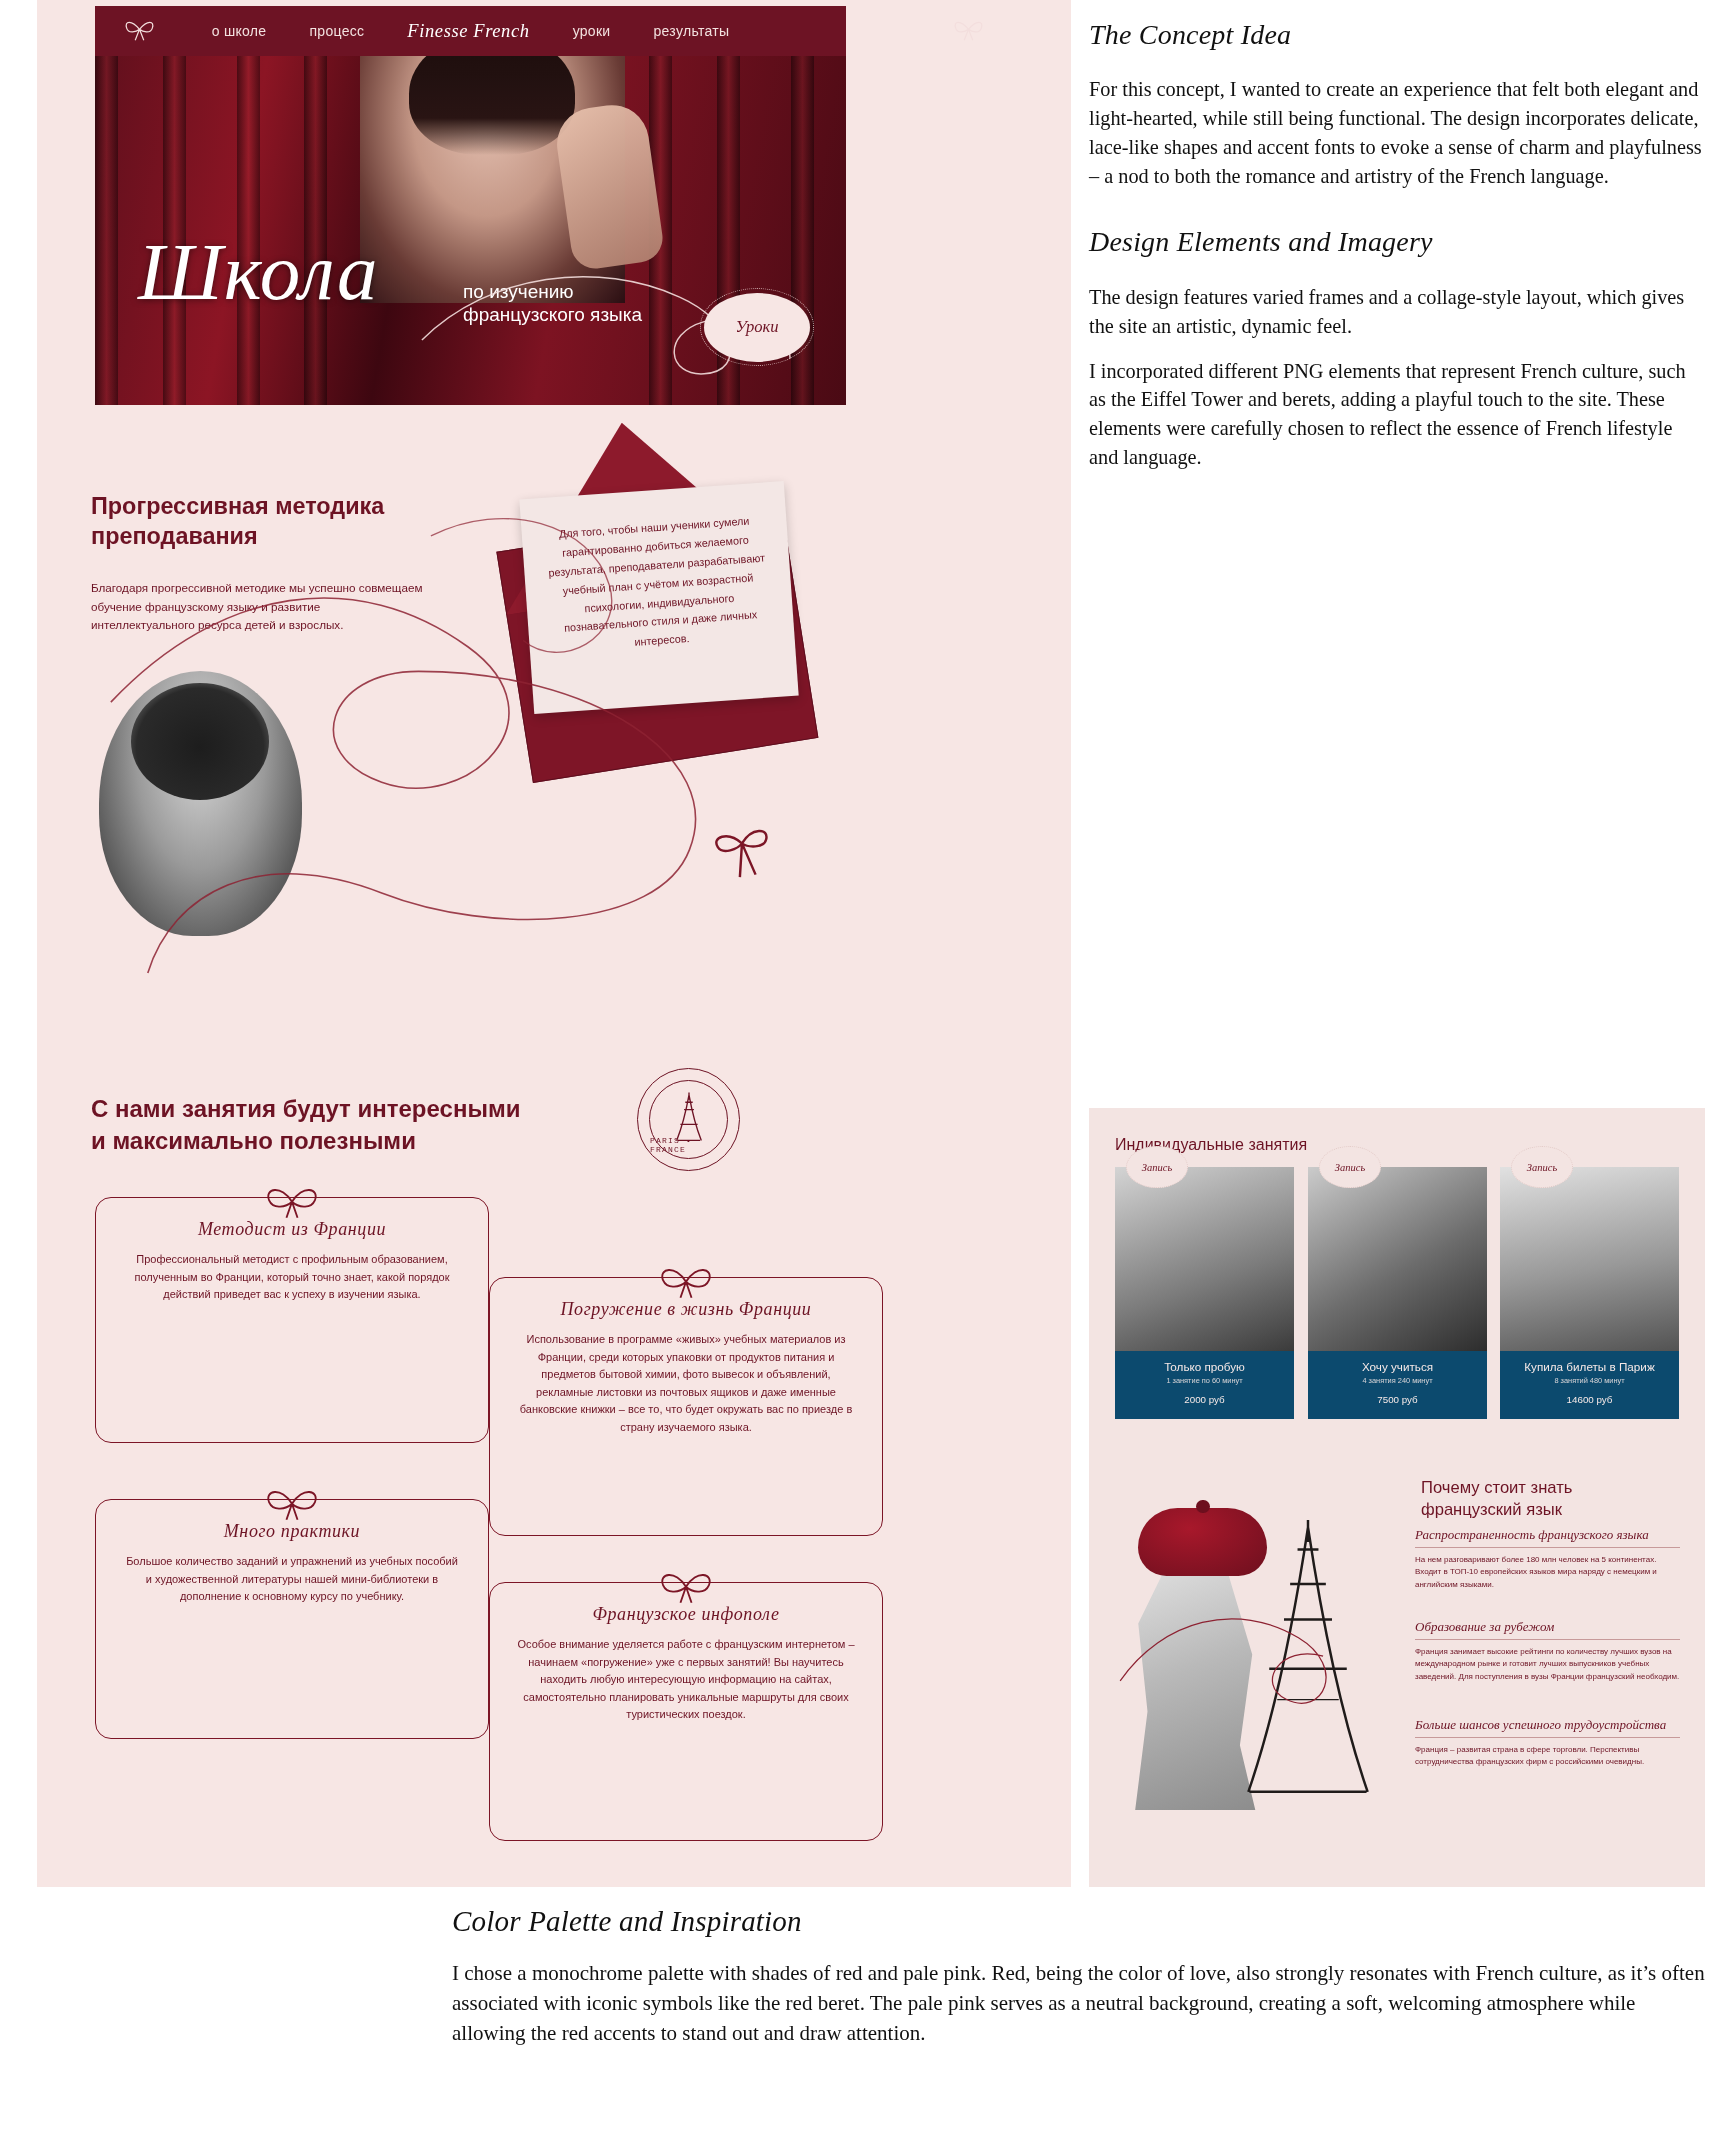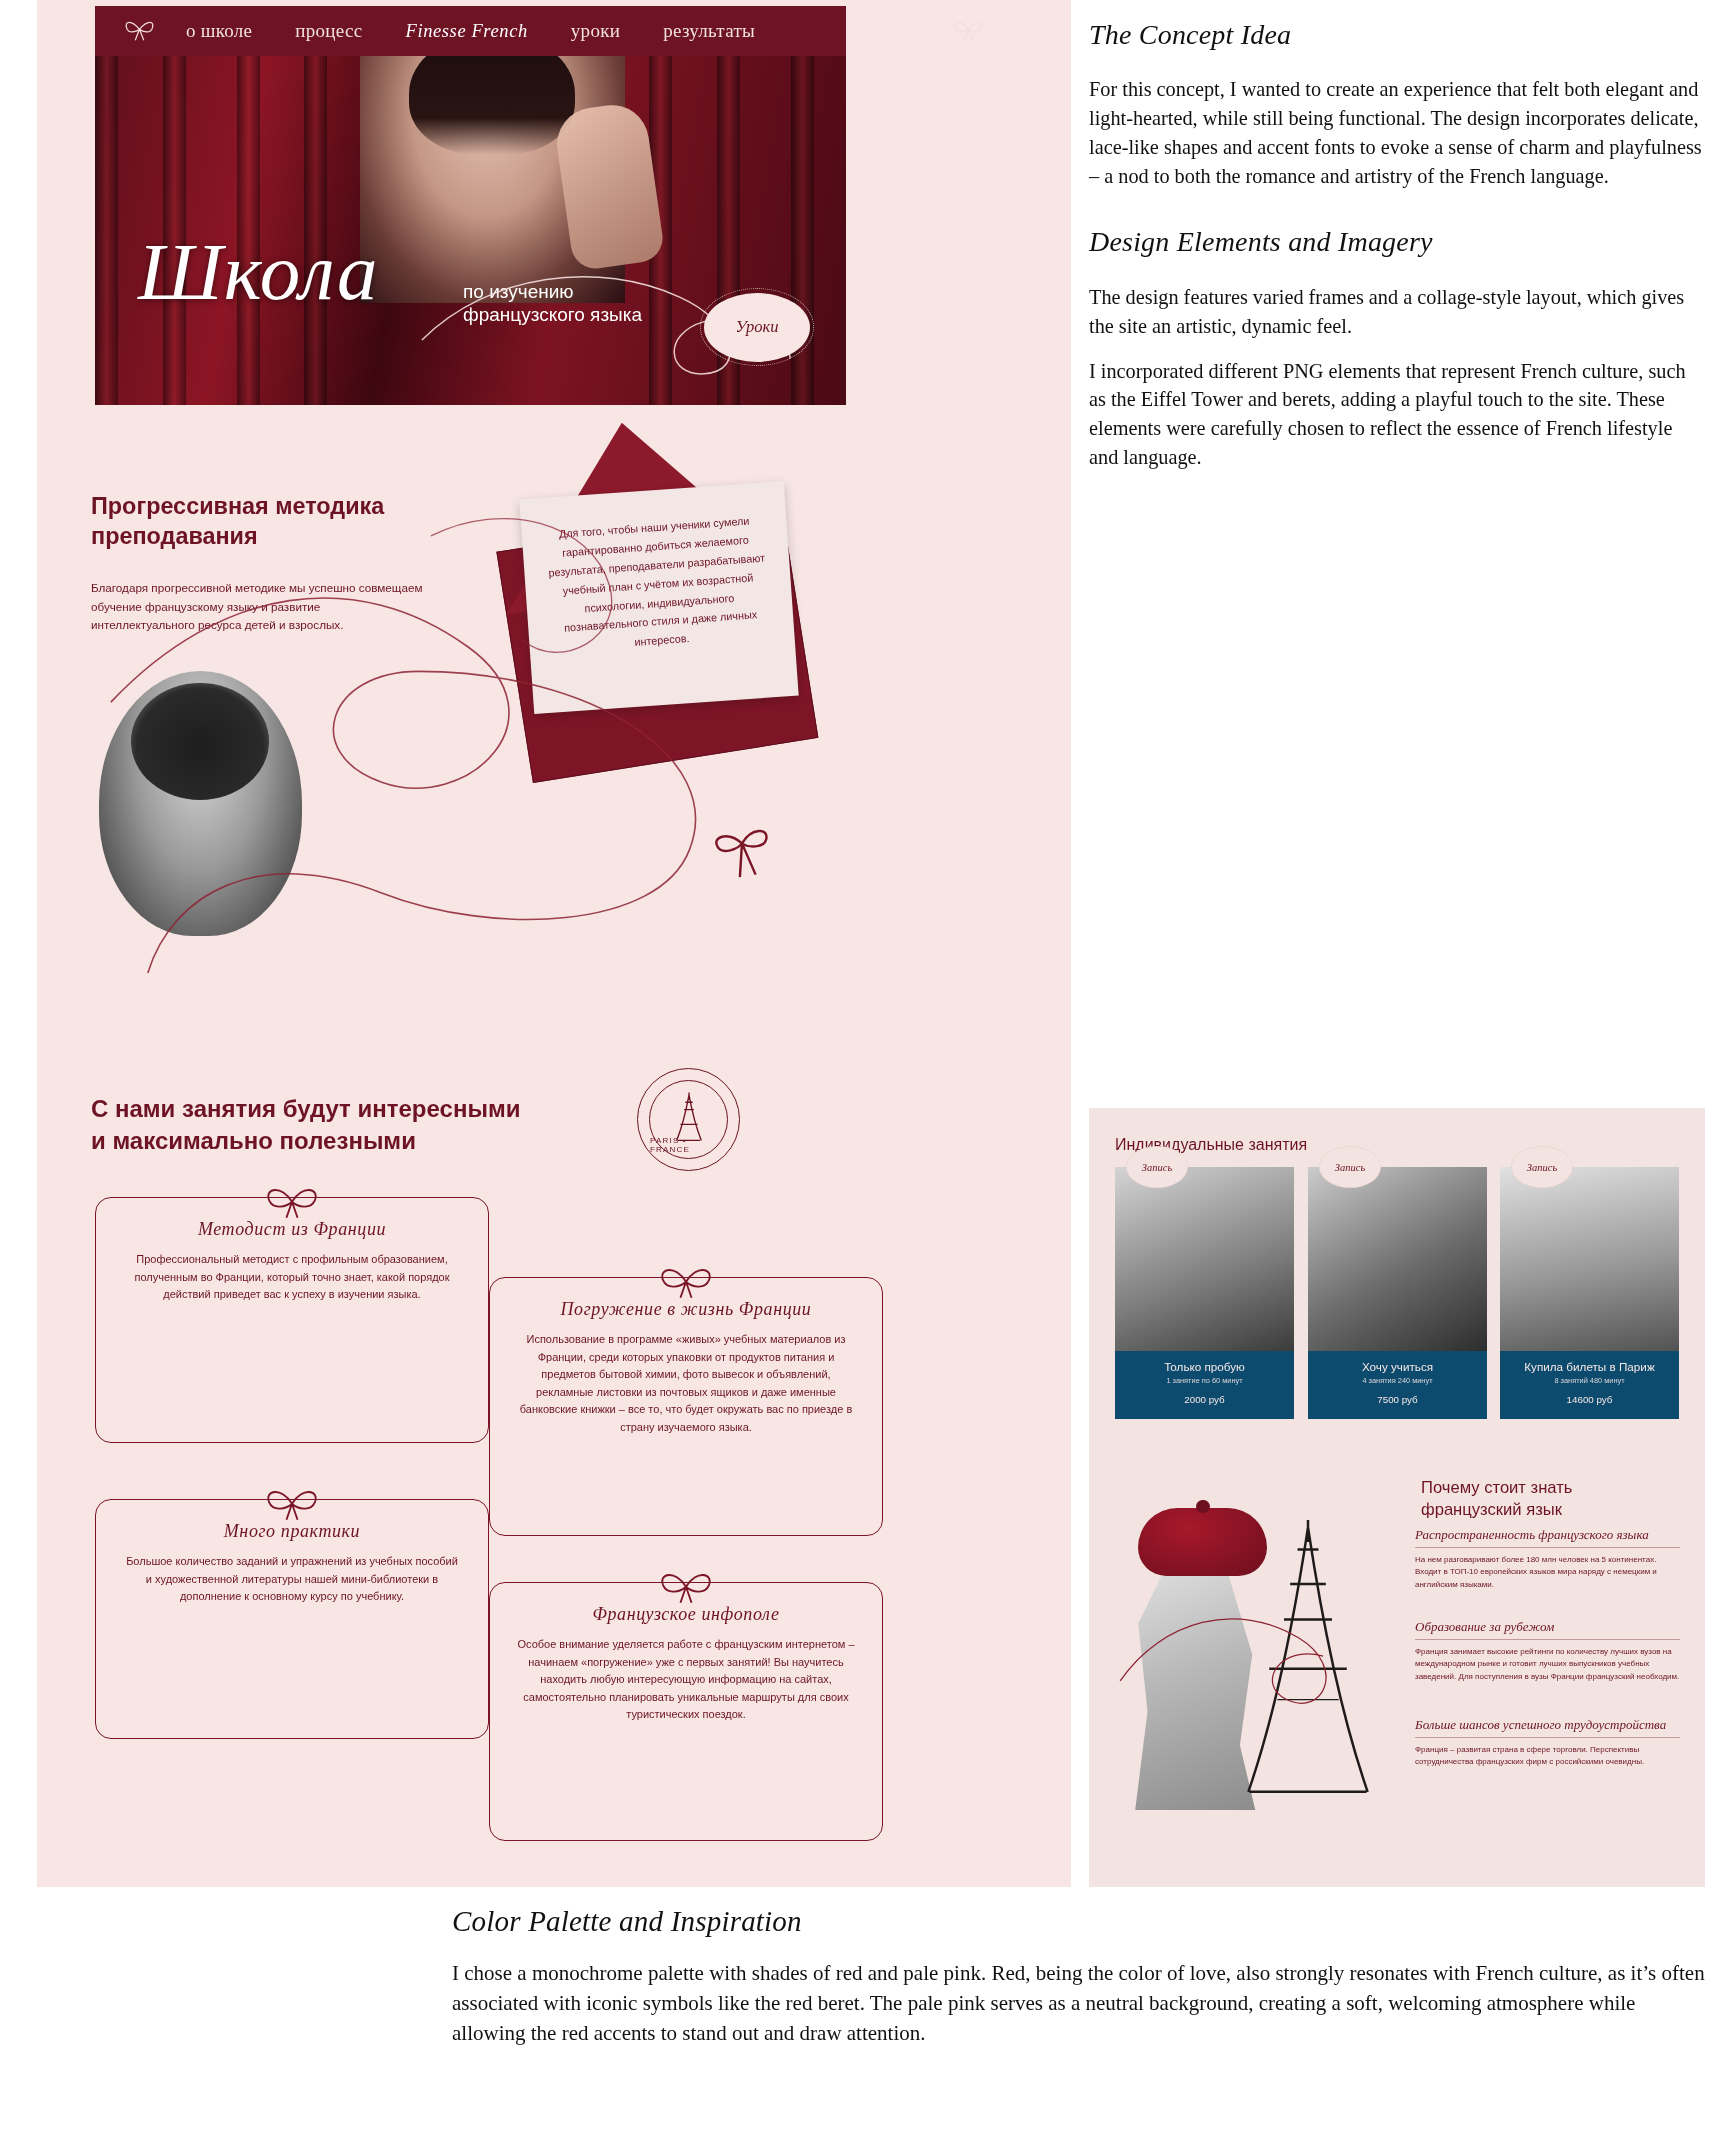--- a/index.html
+++ b/index.html
@@ -21,22 +21,22 @@
   
   .nav-bar {
     position: absolute; left: 58px; top: 6.2px;
     width: 751px; height: 50px;
     background: #6d1324;
     display: flex; align-items: center; justify-content: center;
     gap: 43px;
     z-index: 6;
   }
   .nav-link {
-    color: #f3e2e0; font-size: 19px; letter-spacing: 0.3px;
-    font-family: Liberation Serif, serif;
+    color: #f3e2e0; font-size: 14px; letter-spacing: 0.3px;
+    font-family: Liberation Sans, sans-serif;
   }
   .nav-brand {
     color: #fff; font-size: 18.5px; font-style: italic;
     font-family: "Liberation Serif", serif; letter-spacing: 0.6px;
   }
   .bow {
     position: absolute; top: 17px; width: 33px; height: 24.6px; z-index: 7;
   }
   .bow.left { left: 86px; }
   .bow.right { right: 86px; }
@@ -151,21 +151,21 @@
   }
   .stamp {
     position:absolute; left: 600px; top: 1068px; width: 103px; height: 103px;
     border-radius:50%; border:1.8px solid #6d1324;
     display:flex; align-items:center; justify-content:center;
   }
   .stamp .inner { width:79px; height:79px; border-radius:50%; border:1.2px solid #6d1324; position:relative;}
   .stamp .eiffel { position:absolute; left:50%; top:9.8px; transform:translateX(-50%); }
   .stamp .ring-text {
     position:absolute; inset:0; color:#6d1324; font-size:8px;
-    font-family:Liberation Sans, sans-serif; letter-spacing:1.2px;
+    font-family:Liberation Mono, monospace; letter-spacing:1.2px;
     display:flex; align-items:center; justify-content:center;
   }
 
   
   .fcard {
     position:absolute;
     background:#f7e6e4;
     border:1.8px solid #7c1526;
     border-radius: 16px;
     padding: 21px 26px;

